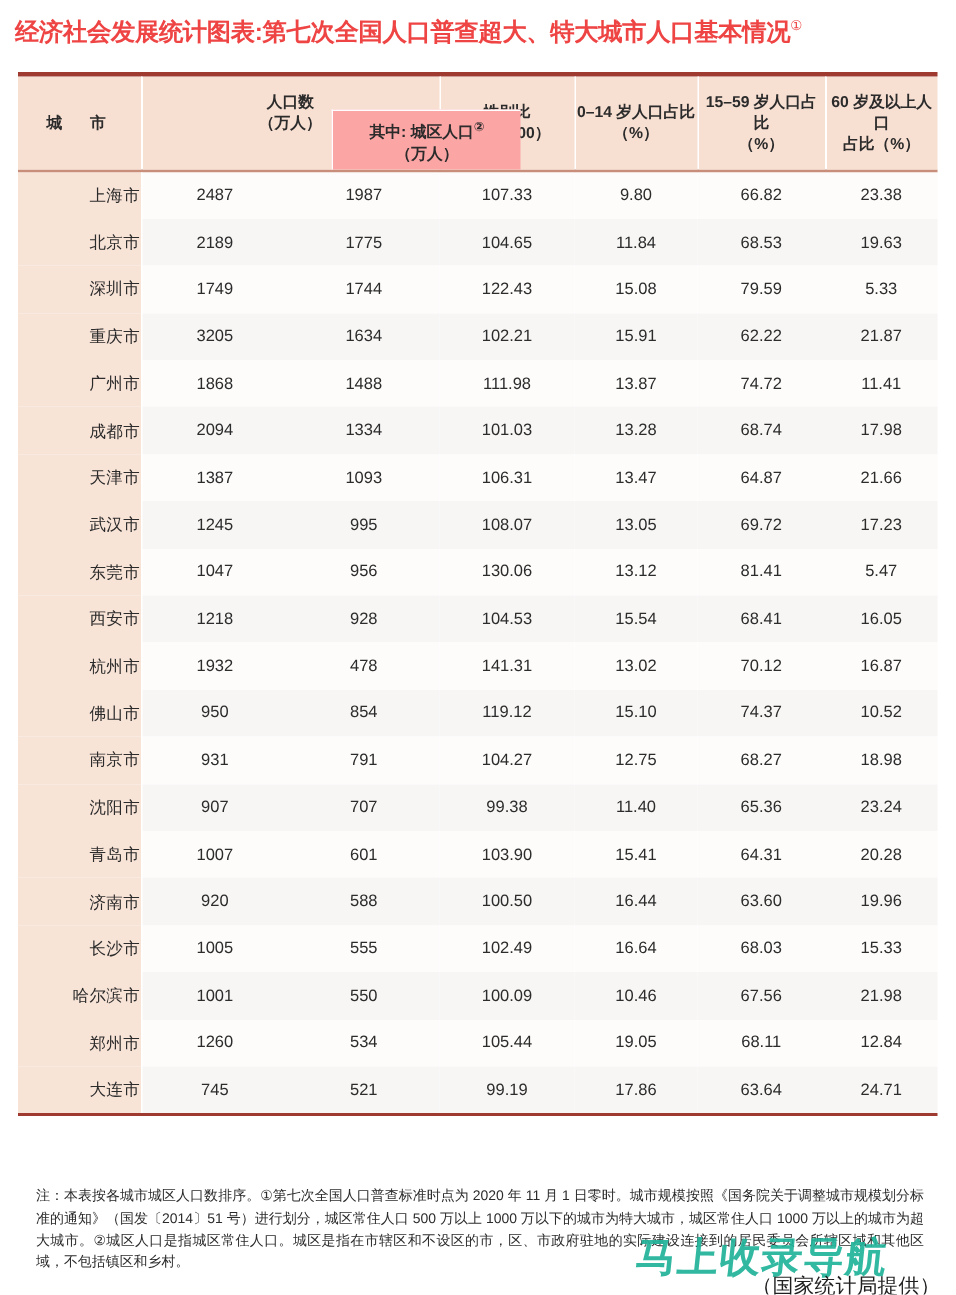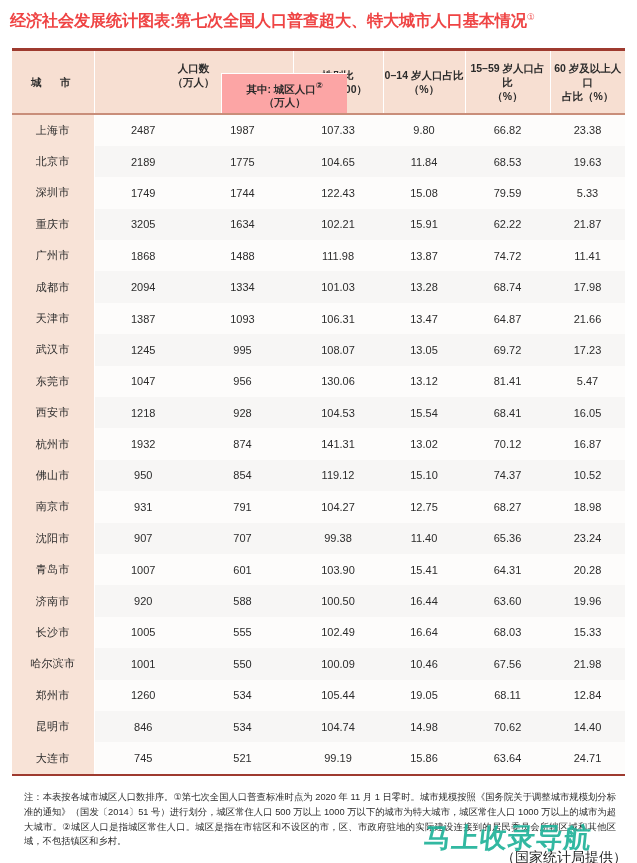--- a/index.html
+++ b/index.html
@@ -146,20 +146,21 @@
   }
   tbody tr:nth-child(even) td {
     background: #f7f6f5;
   }
   tbody tr:nth-child(even) td.city {
     background: #f8e3d7;
   }
   
   tbody td.city {
     border-right: 1.5px solid #ffffff;
+    text-align: right;
   }
 
   
   .notes {
     position: absolute;
     left: 8px;
     top: 774px;
     width: 624px;
     font-size: 9.3px;
     line-height: 14.8px;
@@ -345,21 +346,21 @@
           <td>1218</td>
           <td>928</td>
           <td>104.53</td>
           <td>15.54</td>
           <td>68.41</td>
           <td>16.05</td>
         </tr>
         <tr>
           <td class="city">杭州市</td>
           <td>1932</td>
-          <td>874</td>
+          <td>478</td>
           <td>141.31</td>
           <td>13.02</td>
           <td>70.12</td>
           <td>16.87</td>
         </tr>
         <tr>
           <td class="city">佛山市</td>
           <td>950</td>
           <td>854</td>
           <td>119.12</td>
@@ -424,34 +425,25 @@
         <tr>
           <td class="city">郑州市</td>
           <td>1260</td>
           <td>534</td>
           <td>105.44</td>
           <td>19.05</td>
           <td>68.11</td>
           <td>12.84</td>
         </tr>
         <tr>
-          <td class="city">昆明市</td>
-          <td>846</td>
-          <td>534</td>
-          <td>104.74</td>
-          <td>14.98</td>
-          <td>70.62</td>
-          <td>14.40</td>
-        </tr>
-        <tr>
           <td class="city">大连市</td>
           <td>745</td>
           <td>521</td>
           <td>99.19</td>
-          <td>15.86</td>
+          <td>17.86</td>
           <td>63.64</td>
           <td>24.71</td>
         </tr>
       </tbody>
   </table>
   <div class="rule-bottom"></div>
 </div>
 
 <div class="notes">
   <p>注：本表按各城市城区人口数排序。①第七次全国人口普查标准时点为 2020 年 11 月 1 日零时。城市规模按照《国务院关于调整城市规模划分标准的通知》（国发〔2014〕51 号）进行划分，城区常住人口 500 万以上 1000 万以下的城市为特大城市，城区常住人口 1000 万以上的城市为超大城市。②城区人口是指城区常住人口。城区是指在市辖区和不设区的市，区、市政府驻地的实际建设连接到的居民委员会所辖区域和其他区域，不包括镇区和乡村。</p>

